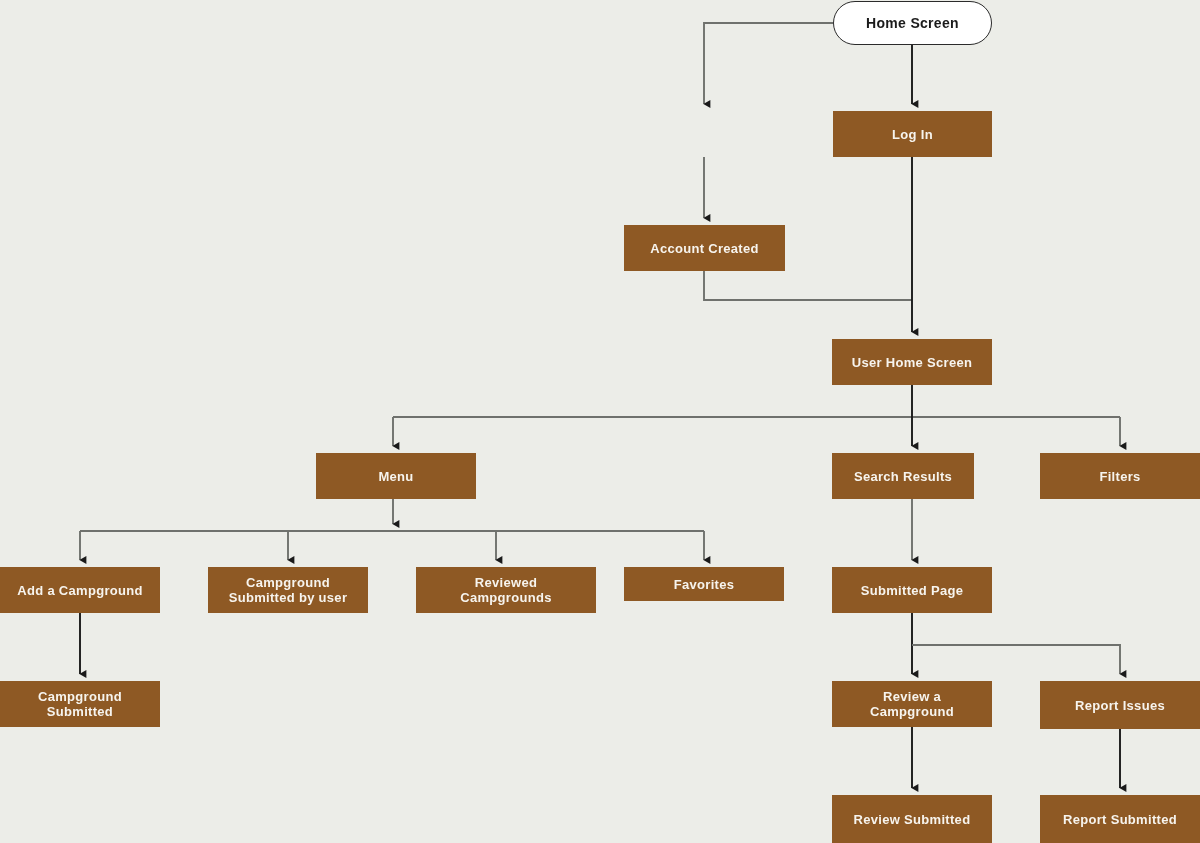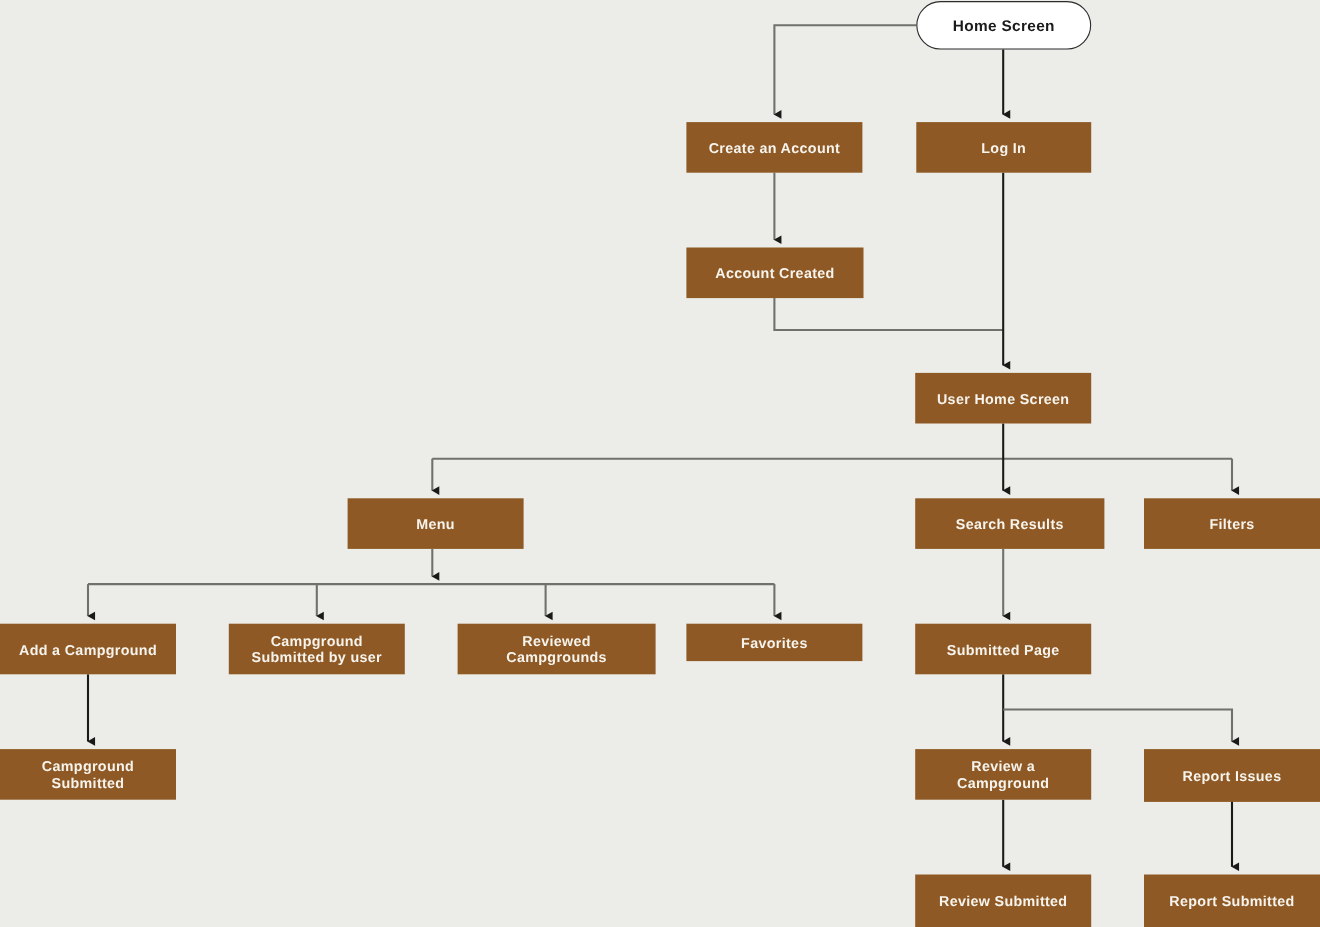--- a/index.html
+++ b/index.html
@@ -102,41 +102,38 @@
 
       <path d="M912,727 L912,788" stroke="#1A1A1A" marker-end="url(#ah-dark)"></path>
       <path d="M1120,727 L1120,788" stroke="#1A1A1A" marker-end="url(#ah-dark)"></path>
     </g>
   </svg>
 
   <div class="node node-terminal" style="left:833px;top:1px;width:159px;height:44px;">
     <span class="node-label">Home Screen</span>
   </div>
 
-  <div class="node node-process" style="left:624px;top:111px;width:160px;height:46px;">
-    <span class="node-label">Create an Account</span>
-  </div>
 
   <div class="node node-process" style="left:833px;top:111px;width:159px;height:46px;">
     <span class="node-label">Log In</span>
   </div>
 
   <div class="node node-process" style="left:624px;top:225px;width:161px;height:46px;">
     <span class="node-label">Account Created</span>
   </div>
 
   <div class="node node-process" style="left:832px;top:339px;width:160px;height:46px;">
     <span class="node-label">User Home Screen</span>
   </div>
 
   <div class="node node-process" style="left:316px;top:453px;width:160px;height:46px;">
     <span class="node-label">Menu</span>
   </div>
 
-  <div class="node node-process" style="left:832px;top:453px;width:172px;height:46px;">
+  <div class="node node-process" style="left:832px;top:453px;width:142px;height:46px;">
     <span class="node-label">Search Results</span>
   </div>
 
   <div class="node node-process" style="left:1040px;top:453px;width:160px;height:46px;">
     <span class="node-label">Filters</span>
   </div>
 
   <div class="node node-process" style="left:0px;top:567px;width:160px;height:46px;">
     <span class="node-label">Add a Campground</span>
   </div>

